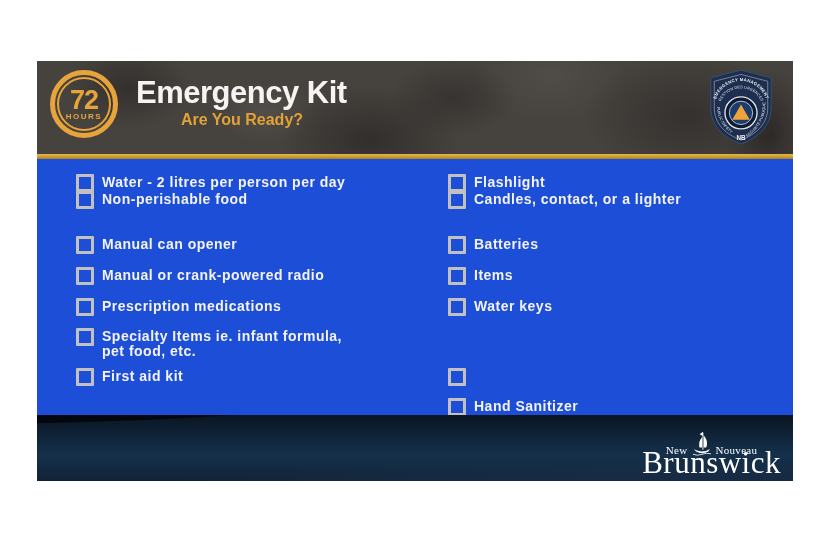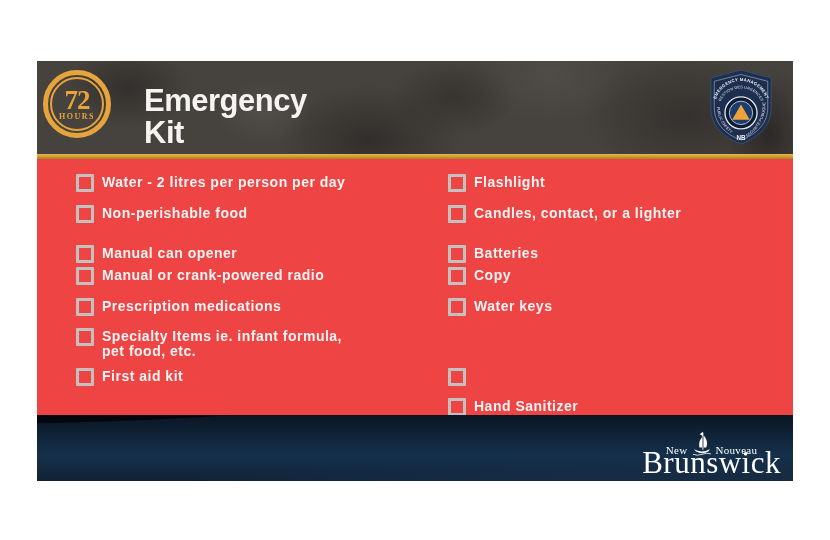--- a/index.html
+++ b/index.html
@@ -13,39 +13,39 @@
       radial-gradient(90px 60px at 12% 28%, rgba(0,0,0,.28), transparent 70%),
       radial-gradient(130px 80px at 44% 85%, rgba(0,0,0,.30), transparent 70%),
       radial-gradient(110px 70px at 68% 15%, rgba(255,255,255,.05), transparent 70%),
       radial-gradient(150px 90px at 86% 60%, rgba(0,0,0,.26), transparent 70%),
       radial-gradient(70px 45px at 30% 55%, rgba(255,255,255,.06), transparent 70%),
       radial-gradient(90px 55px at 55% 40%, rgba(0,0,0,.22), transparent 70%),
       radial-gradient(60px 90px at 97% 80%, rgba(0,0,0,.35), transparent 75%);}
   .goldline{position:absolute;left:0;top:93px;width:756px;height:5px;
     background:linear-gradient(180deg,#e6b54d 0%,#cf9d2f 55%,#a97f22 100%);}
 
-  .badge72{position:absolute;left:6px;top:9px;width:68px;height:68px;border-radius:50%;
-    border:5px solid #e7a43c;box-sizing:border-box;font-family:Liberation Serif, serif;}
+  .badge72{position:absolute;left:13px;top:9px;width:68px;height:68px;border-radius:50%;
+    border:5px solid #e7a43c;box-sizing:border-box;}
   .badge72 .inner{position:absolute;inset:2px;border:2px solid #e7a43c;border-radius:50%;
     display:flex;flex-direction:column;align-items:center;justify-content:center;}
   .badge72 .num{color:#e7a43c;font-size:27px;font-weight:800;letter-spacing:-1px;line-height:24px;}
   .badge72 .unit{color:#e7a43c;font-size:8px;font-weight:800;letter-spacing:1.5px;line-height:9px;}
 
   .titles{position:absolute;left:99px;top:16px;width:212px;}
-  .title{margin:8px;color:#f5f4f2;font-size:31px;font-weight:800;letter-spacing:-0.5px;line-height:32px;}
+  .title{margin:0;color:#f5f4f2;font-size:31px;font-weight:800;letter-spacing:-0.5px;line-height:32px;}
   .subtitle{margin-top:2px;color:#e2a238;font-size:16px;font-weight:800;text-align:center;line-height:17px;}
 
   .crest{position:absolute;left:669px;top:8px;width:70px;height:78px;}
 
   
-  .body{position:absolute;left:0;top:98px;width:756px;height:264px;background:#ef4444;}
+  .body{position:absolute;left:0;top:98px;width:756px;height:264px;background:#1d4ed8;}
   .row{position:absolute;display:flex;gap:8px;align-items:flex-start;}
   .row.colL{left:39px;}
   .row.colR{left:411px;}
-  .t1{top:16px}.t2{top:47px}.t3{top:87px}.t4{top:109px}.t5{top:140px}.t6{top:170px}.t7{top:210px}.t8{top:240px}
+  .t1{top:16px}.t2{top:33px}.t3{top:78px}.t4{top:109px}.t5{top:140px}.t6{top:170px}.t7{top:210px}.t8{top:240px}
   .cb{width:18px;height:18px;box-sizing:border-box;border:3px solid #c2c1c0;background:transparent;
       flex:0 0 18px;margin-top:-1px;border-radius:1px;}
   .lbl{color:#f3f3f3;font-size:14px;font-weight:700;letter-spacing:.5px;line-height:15px;
       white-space:pre-line;max-width:300px;}
 
   
   .ftr{position:absolute;left:0;top:354px;width:756px;height:66px;overflow:hidden;
     background:
       radial-gradient(ellipse 120% 150% at -10% -70%, #04080e 55%, rgba(4,8,14,0) 56%),
       radial-gradient(ellipse 130% 120% at 85% 140%, rgba(45,80,118,.45), rgba(45,80,118,0) 62%),
@@ -143,21 +143,21 @@
     <div class="row colR t2">
       <span class="cb"></span>
       <span class="lbl">Candles, contact, or a lighter</span>
     </div>
     <div class="row colR t3">
       <span class="cb"></span>
       <span class="lbl">Batteries</span>
     </div>
     <div class="row colR t4">
       <span class="cb"></span>
-      <span class="lbl">Copy</span>
+      <span class="lbl">Items</span>
     </div>
     <div class="row colR t5">
       <span class="cb"></span>
       <span class="lbl">Water keys</span>
     </div>
     <div class="row colR t7">
       <span class="cb"></span>
     </div>
     <div class="row colR t8">
       <span class="cb"></span>

